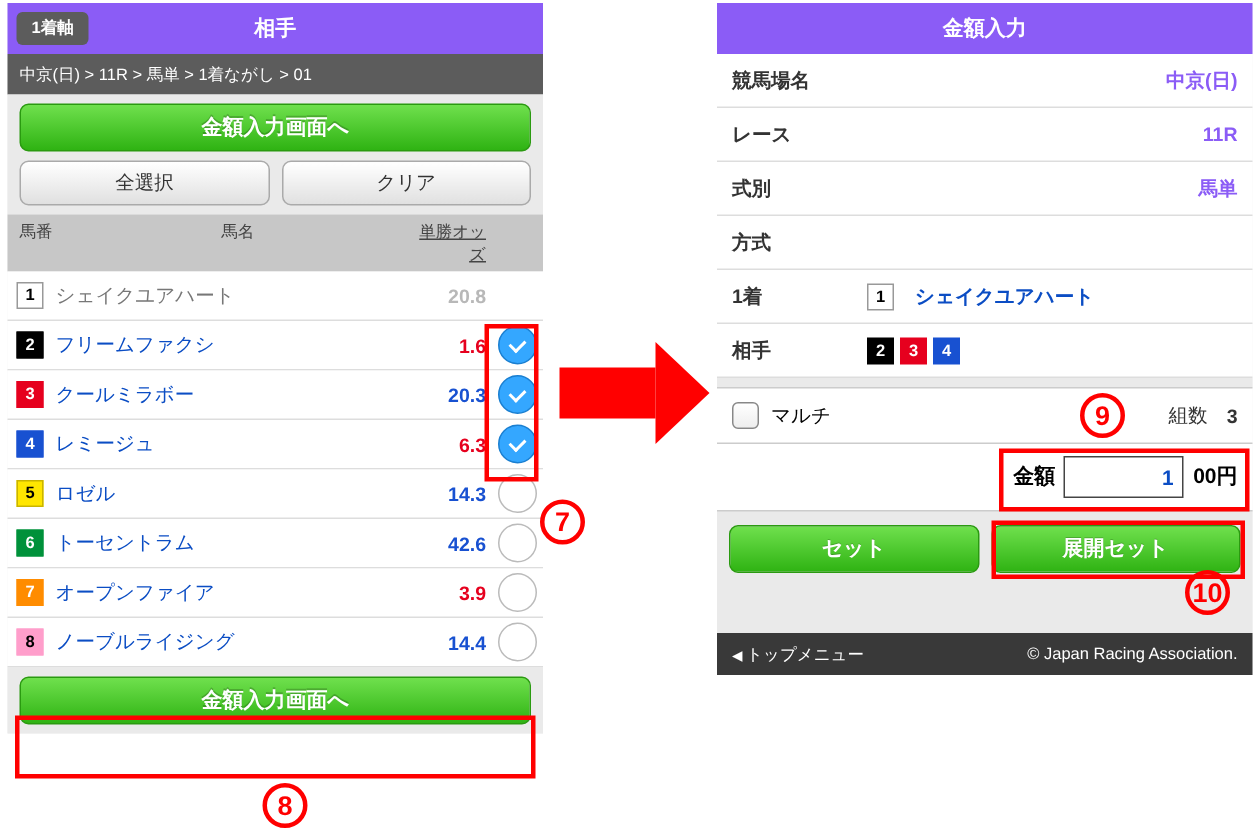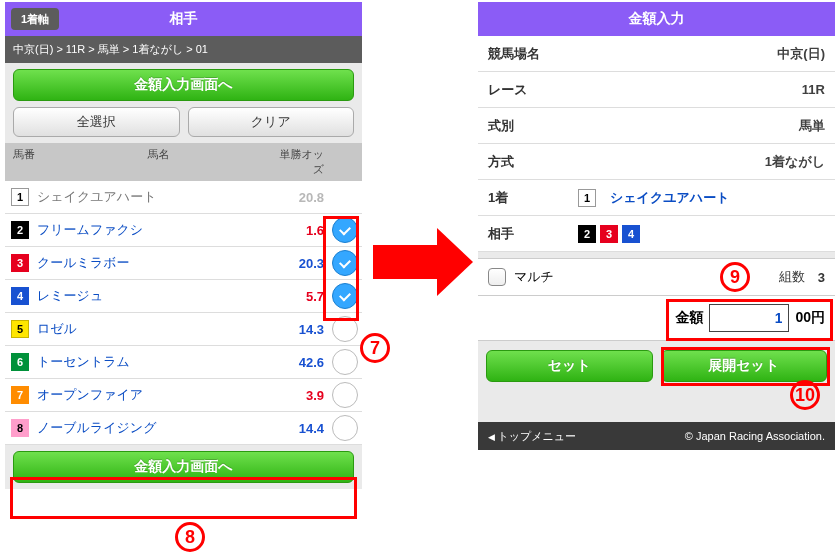--- a/index.html
+++ b/index.html
@@ -18,21 +18,21 @@
 
   .btn-green { display:flex; align-items:center; justify-content:center; height: 32px; background: linear-gradient(#6fe04d,#2fb313); color:#fff; font-weight:bold; border:1px solid #2a9a10; border-radius:6px; font-size:14px; text-shadow:0 -1px 0 rgba(0,0,0,0.2);text-align:right; }
   .btn-gray { display:flex; align-items:center; justify-content:center; height:30px; background: linear-gradient(#ffffff,#e0e0e0); border:1px solid #aaa; border-radius:6px; font-size:13px; color:#333; }
 
   .row2 { display:flex; gap:8px; margin-top:6px; }
   .row2 > * { flex:1; }
 
   .colhead { display:flex; background:#c7c7c7; color:#444; font-size:11px; padding:4px 8px; }
   .colhead .c1 { width:30px; }
   .colhead .c2 { flex:1; text-align:center;}
-  .colhead .c3 { width:80px; text-align:right; padding-right:30px;}
+  .colhead .c3 { width:80px; text-align:right; padding-right:30px;text-decoration:underline;}
 
   .horserow { display:flex; align-items:center; background:#fff; border-bottom:1px solid #ddd; height:33px; padding:0 4px 0 6px; }
   .horserow.disabled { color:#bbb; }
   .numbox { width:18px; height:18px; border:1px solid #999; display:flex; align-items:center; justify-content:center; font-size:11px; font-weight:bold; color:#000; background:#fff; margin-right:8px; }
   .numbox.n2 { background:#000; color:#fff; border-color:#000;}
   .numbox.n3 { background:#e6001e; color:#fff; border-color:#e6001e;}
   .numbox.n4 { background:#1851d1; color:#fff; border-color:#1851d1;}
   .numbox.n5 { background:#ffe600; color:#000; border-color:#c9b400;}
   .numbox.n6 { background:#00913a; color:#fff; border-color:#00913a;}
   .numbox.n7 { background:#ff8c00; color:#fff; border-color:#ff8c00;}
@@ -41,21 +41,21 @@
   .hname.axis { color:#777; }
   .odds { width:54px; text-align:right; font-weight:bold; font-size:13px; color:#e6001e; }
   .odds.b { color:#1851d1; }
   .odds.g { color:#b8b8b8; }
   .chk { width:26px; height:26px; border:1px solid #bbb; border-radius:13px; margin-left:8px; background:#fff; display:flex; align-items:center; justify-content:center; }
   .chk.on { background:#34a7ff; border-color:#1a7fd1; }
   .chk.on::after { content:""; width:8px; height:5px; border-left:2px solid #fff; border-bottom:2px solid #fff; transform:rotate(-45deg); margin-top:-2px; }
 
   .summary-row { display:flex; align-items:center; background:#fff; border-bottom:1px solid #ddd; height:36px; padding:0 10px; font-size:13px; }
   .summary-row .lbl { width:90px; color:#333; font-weight:bold;}
-  .summary-row .val { flex:1; text-align:right; color:#404040; font-weight:bold; }
+  .summary-row .val { flex:1; text-align:right; color:#8b5cf6; font-weight:bold; }
   .summary-row .valleft { flex:1; color:#0b4dc4; font-weight:bold; display:flex; align-items:center; gap:6px;}
   .chips { display:flex; gap:4px; }
   .chip { width:18px; height:18px; display:flex; align-items:center; justify-content:center; font-size:11px; font-weight:bold; }
   .chip.c2 { background:#000; color:#fff; }
   .chip.c3 { background:#e6001e; color:#fff; }
   .chip.c4 { background:#1851d1; color:#fff; }
 
   .multi-row { display:flex; align-items:center; background:#fff; border-top:1px solid #ccc; border-bottom:1px solid #ccc; height:38px; padding:0 10px; font-size:13px; }
   .checkbox { width:18px; height:18px; border:1px solid #888; border-radius:4px; margin-right:8px; background:linear-gradient(#fff,#eee); }
 
@@ -109,21 +109,21 @@
       </div>
       <div class="horserow">
         <div class="numbox n3">3</div>
         <div class="hname">クールミラボー</div>
         <div class="odds b">20.3</div>
         <div class="chk on"></div>
       </div>
       <div class="horserow">
         <div class="numbox n4">4</div>
         <div class="hname">レミージュ</div>
-        <div class="odds ">5.7</div>
+        <div class="odds ">6.3</div>
         <div class="chk on"></div>
       </div>
       <div class="horserow">
         <div class="numbox n5">5</div>
         <div class="hname">ロゼル</div>
         <div class="odds b">14.3</div>
         <div class="chk"></div>
       </div>
       <div class="horserow">
         <div class="numbox n6">6</div>
@@ -160,21 +160,20 @@
   <div class="summary-row">
       <div class="lbl">レース</div>
       <div class="val">11R</div>
     </div>
   <div class="summary-row">
       <div class="lbl">式別</div>
       <div class="val">馬単</div>
     </div>
   <div class="summary-row">
       <div class="lbl">方式</div>
-      <div class="val">1着ながし</div>
     </div>
   <div class="summary-row">
     <div class="lbl">1着</div>
     <div class="valleft">
       <span class="numbox">1</span>
       <span>シェイクユアハート</span>
     </div>
   </div>
   <div class="summary-row">
     <div class="lbl">相手</div>

